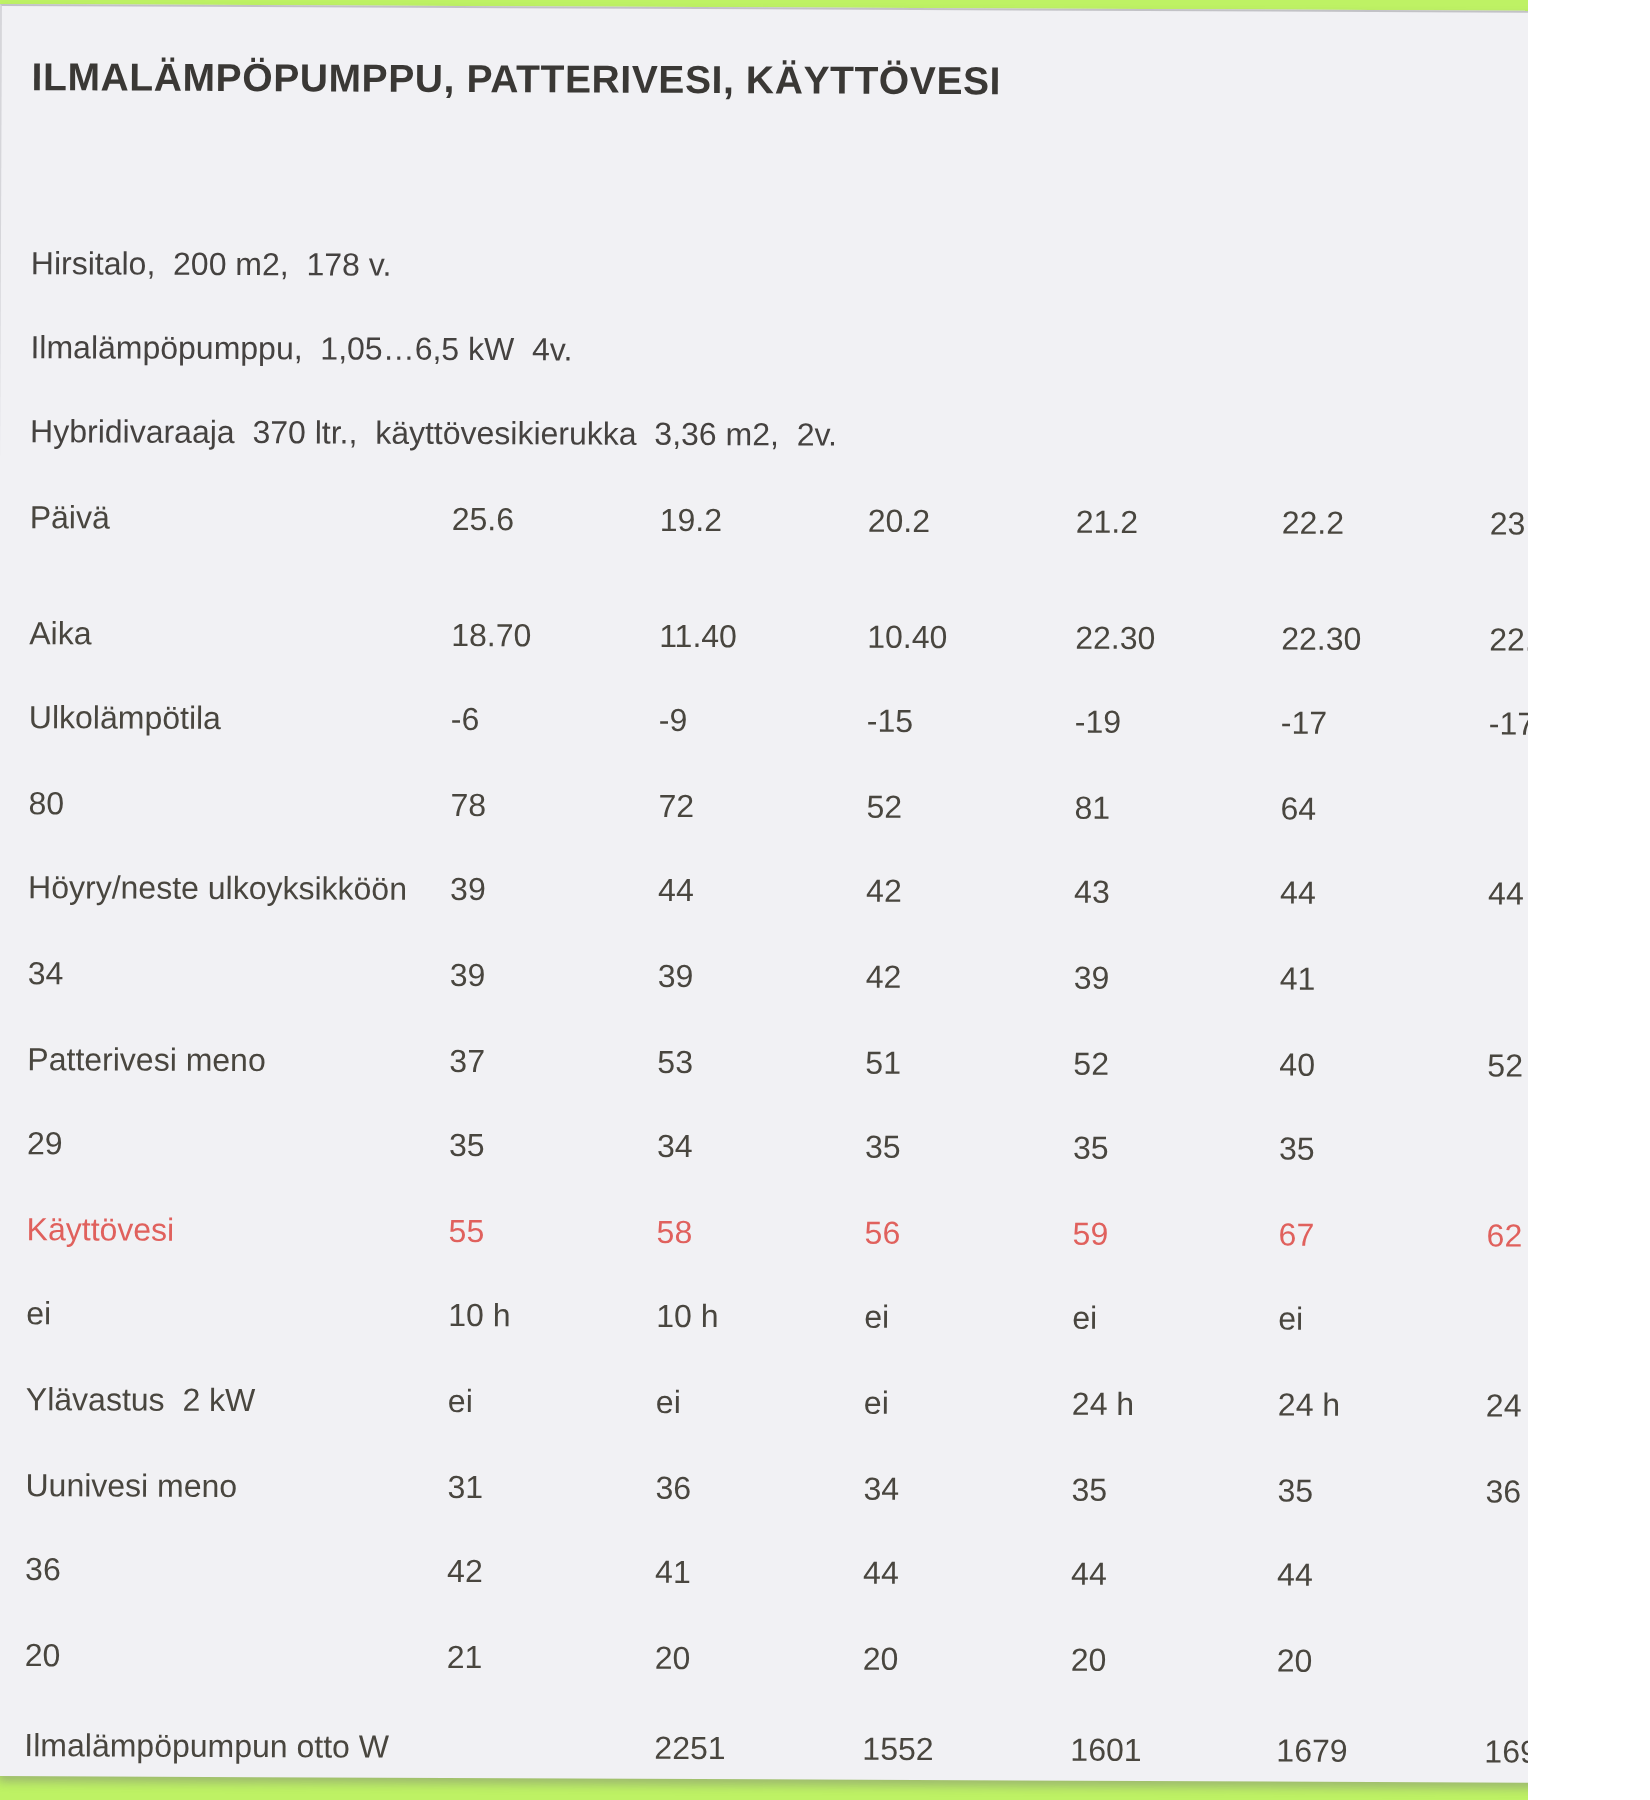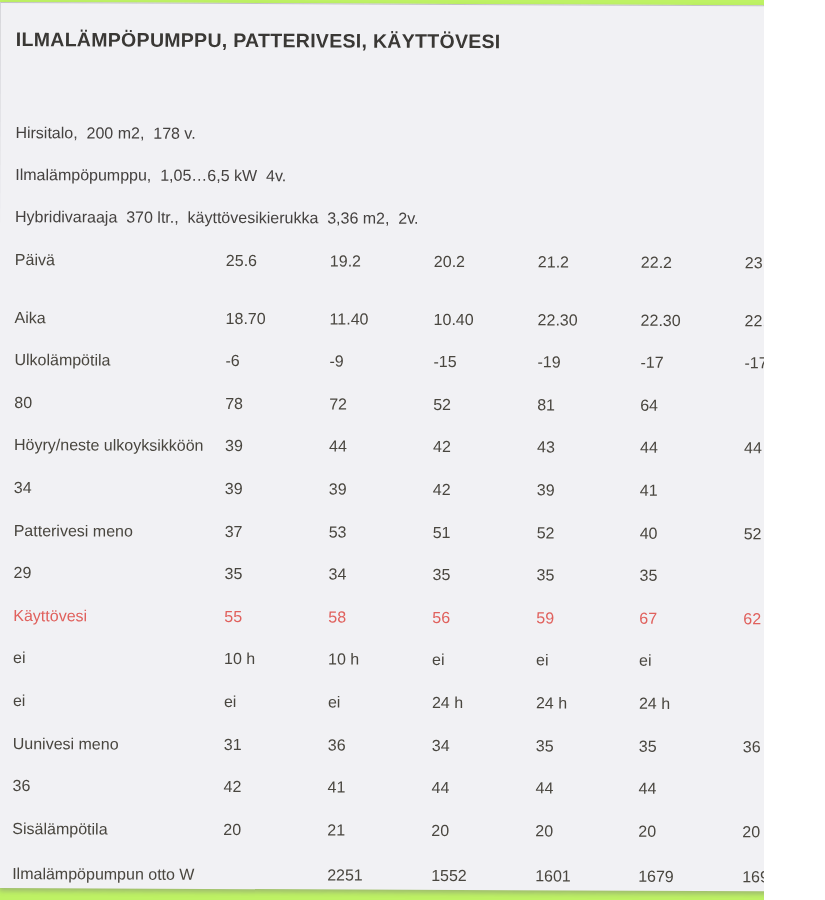--- a/index.html
+++ b/index.html
@@ -154,20 +154,21 @@
         </div>
         <div class="trow">
           <span class="cell">ei</span>
           <span class="cell">10 h</span>
           <span class="cell">10 h</span>
           <span class="cell">ei</span>
           <span class="cell">ei</span>
           <span class="cell">ei</span>
         </div>
         <div class="trow">
+          <span class="rlabel">Ylävastus  2 kW</span>
           <span class="cell">ei</span>
           <span class="cell">ei</span>
           <span class="cell">ei</span>
           <span class="cell">24 h</span>
           <span class="cell">24 h</span>
           <span class="cell">24 h</span>
         </div>
         <div class="trow">
           <span class="rlabel">Uunivesi meno</span>
           <span class="cell">31</span>
@@ -179,21 +180,20 @@
         </div>
         <div class="trow">
           <span class="cell">36</span>
           <span class="cell">42</span>
           <span class="cell">41</span>
           <span class="cell">44</span>
           <span class="cell">44</span>
           <span class="cell">44</span>
         </div>
         <div class="trow">
-          <span class="rlabel">Sisälämpötila</span>
           <span class="cell">20</span>
           <span class="cell">21</span>
           <span class="cell">20</span>
           <span class="cell">20</span>
           <span class="cell">20</span>
           <span class="cell">20</span>
         </div>
         <div class="trow">
           <span class="rlabel">Ilmalämpöpumpun otto W</span>
           <span class="cell"></span>

